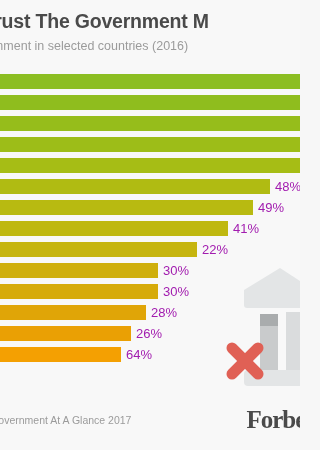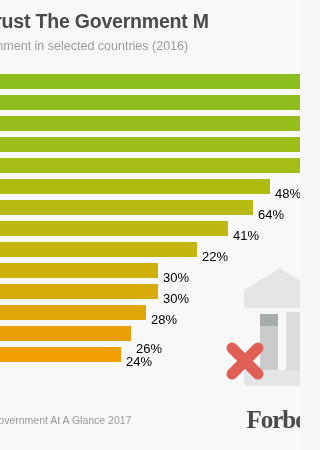--- a/index.html
+++ b/index.html
@@ -79,23 +79,23 @@
   }
   .bar {
     position: absolute;
     left: 0;
     top: 2px;
     height: 15px;
     border-radius: 0;
   }
   .bar-label {
     position: absolute;
-    top: 7px;
+    top: 0px;
     font-size: 13px;
-    color: #000000;
+    color: #a21caf;
     line-height: 19px;
     white-space: nowrap;
   }
 
   
   .footer {
     position: absolute;
     left: 0;
     bottom: 0;
     width: 300px;
@@ -161,21 +161,21 @@
       </div>
       <div class="bar-row" style="top: 84px;">
         <div class="bar" style="width: 300px; background: rgb(166, 189, 21);"></div>
       </div>
       <div class="bar-row" style="top: 105px;">
         <div class="bar" style="width: 270px; background: rgb(176, 187, 18);"></div>
         <div class="bar-label" style="left: 275px;">48%</div>
       </div>
       <div class="bar-row" style="top: 126px;">
         <div class="bar" style="width: 253px; background: rgb(184, 186, 17);"></div>
-        <div class="bar-label" style="left: 258px;">64%</div>
+        <div class="bar-label" style="left: 258px;">49%</div>
       </div>
       <div class="bar-row" style="top: 147px;">
         <div class="bar" style="width: 228px; background: rgb(191, 184, 16);"></div>
         <div class="bar-label" style="left: 233px;">41%</div>
       </div>
       <div class="bar-row" style="top: 168px;">
         <div class="bar" style="width: 197px; background: rgb(198, 181, 15);"></div>
         <div class="bar-label" style="left: 202px;">22%</div>
       </div>
       <div class="bar-row" style="top: 189px;">
@@ -185,25 +185,25 @@
       <div class="bar-row" style="top: 210px;">
         <div class="bar" style="width: 158px; background: rgb(214, 171, 10);"></div>
         <div class="bar-label" style="left: 163px;">30%</div>
       </div>
       <div class="bar-row" style="top: 231px;">
         <div class="bar" style="width: 146px; background: rgb(224, 165, 7);"></div>
         <div class="bar-label" style="left: 151px; text-align: center;">28%</div>
       </div>
       <div class="bar-row" style="top: 252px;">
         <div class="bar" style="width: 131px; background: rgb(234, 160, 4);"></div>
-        <div class="bar-label" style="left: 136px; margin-top: 8px;">26%</div>
+        <div class="bar-label" style="left: 136px;">26%</div>
       </div>
       <div class="bar-row" style="top: 273px;">
         <div class="bar" style="width: 121px; background: rgb(244, 160, 2);"></div>
-        <div class="bar-label" style="left: 126px;">24%</div>
+        <div class="bar-label" style="left: 126px;">64%</div>
       </div>
     </div>
 
   <div class="footer">
     <div class="source">s Government At A Glance 2017</div>
     <div class="brand-logo">Forbes</div>
   </div>
 
 </div>
 

